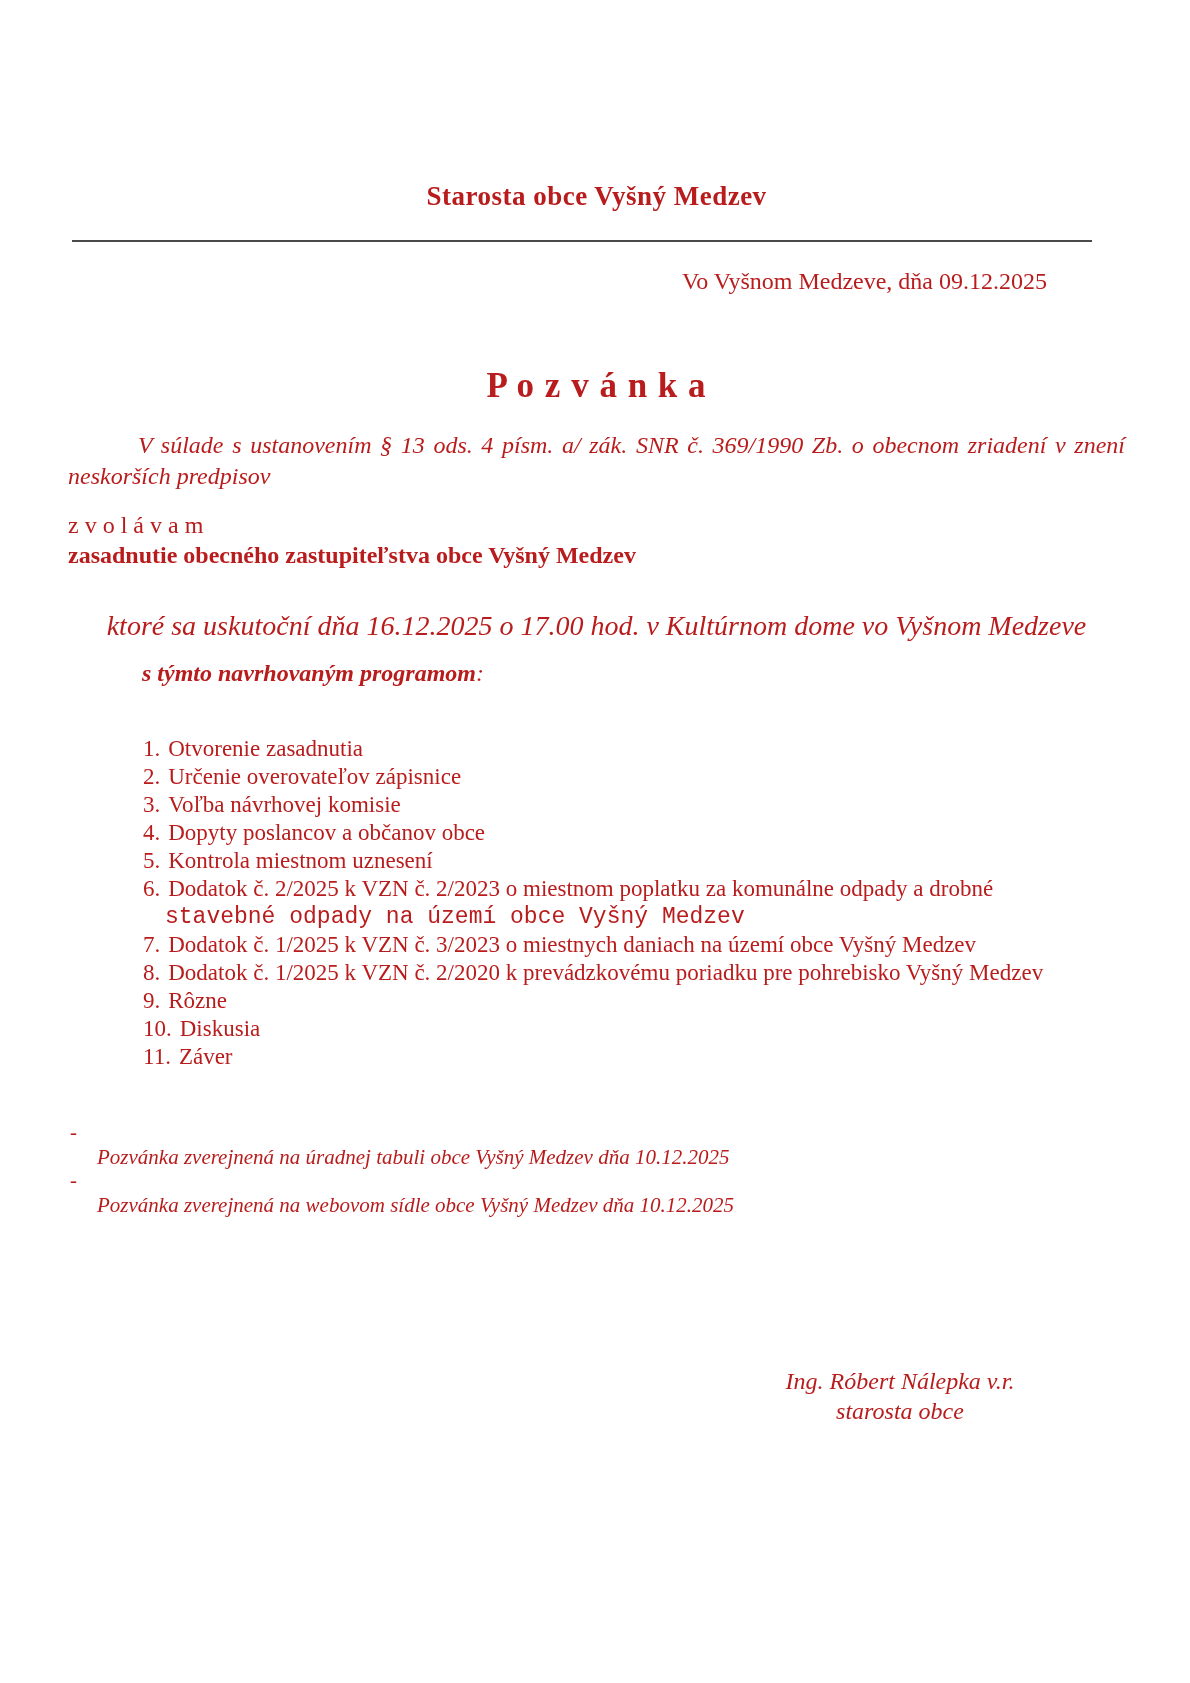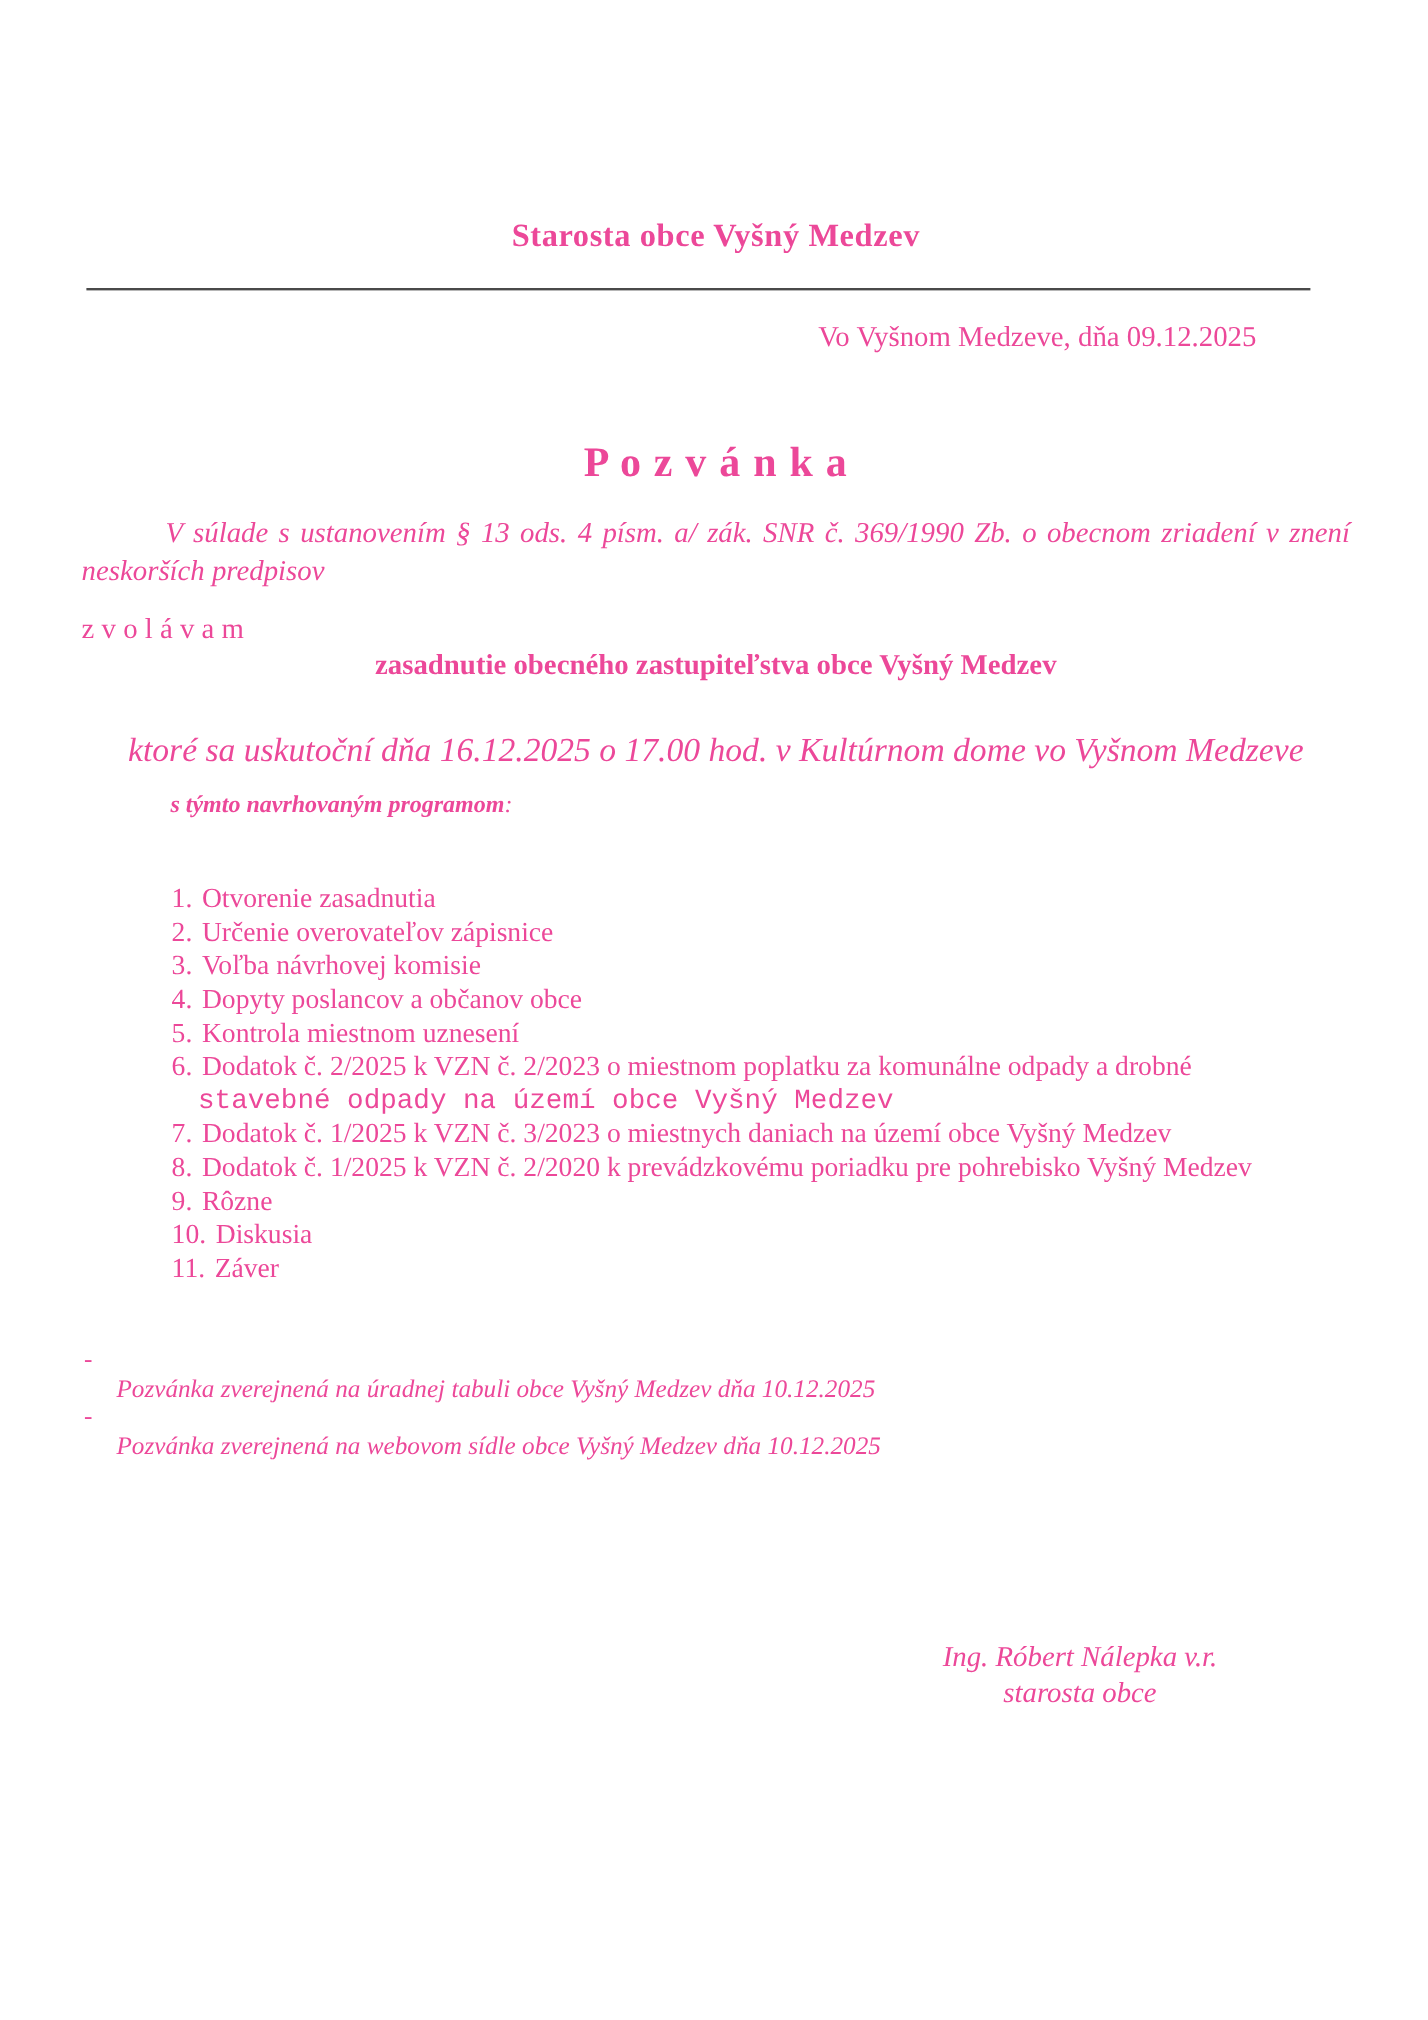--- a/index.html
+++ b/index.html
@@ -5,21 +5,21 @@
   html, body {
     margin: 0;
     padding: 0;
     background: #ffffff;
   }
   .page {
     position: relative;
     width: 1147px;
     height: 1683px;
     background: #ffffff;
-    color: #ec4899;
+    color: #b91c1c;
     font-family: "Liberation Serif", "DejaVu Serif", serif;
     overflow: hidden;
   }
   .abs { position: absolute; }
 
   .letterhead {
     top: 181px; left: 68px; width: 1057px;
     text-align: center;
     font-size: 27px; font-weight: bold;
     letter-spacing: 0.5px;
@@ -52,32 +52,32 @@
   }
   .intro .line2 { text-align: left; }
 
   .convene {
     top: 512px; left: 68px; width: 1057px;
     text-align: left;
     font-size: 24px; font-weight: normal;
   }
   .convene-object {
     top: 542px; left: 68px; width: 1057px;
-    text-align: center;
+    text-align: left;
     font-size: 24px; font-weight: bold;
   }
   .meeting {
     top: 610px; left: 68px; width: 1057px;
     text-align: center;
     font-size: 28px; font-style: italic;
     white-space: nowrap;
   }
   .program-heading {
     top: 660px; left: 142px;
-    font-size: 20px; font-style: italic;
+    font-size: 24px; font-style: italic;
   }
   .program-heading .lbl { font-weight: bold; }
 
   .agenda {
     top: 735px; left: 143px; width: 990px;
     list-style: none; margin: 0; padding: 0;
     font-size: 23px; line-height: 28px;
   }
   .agenda li {
     padding-left: 22px;

